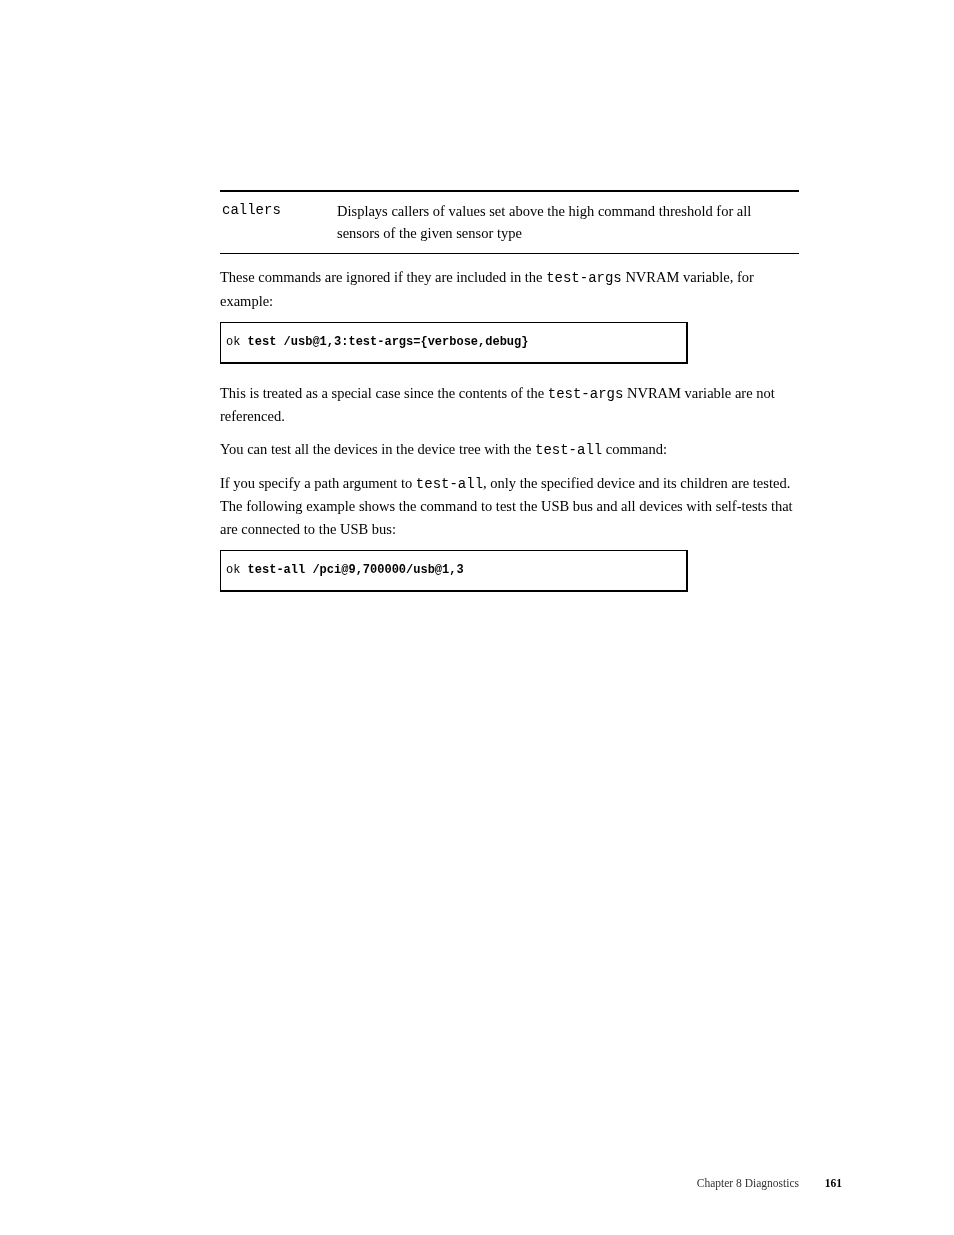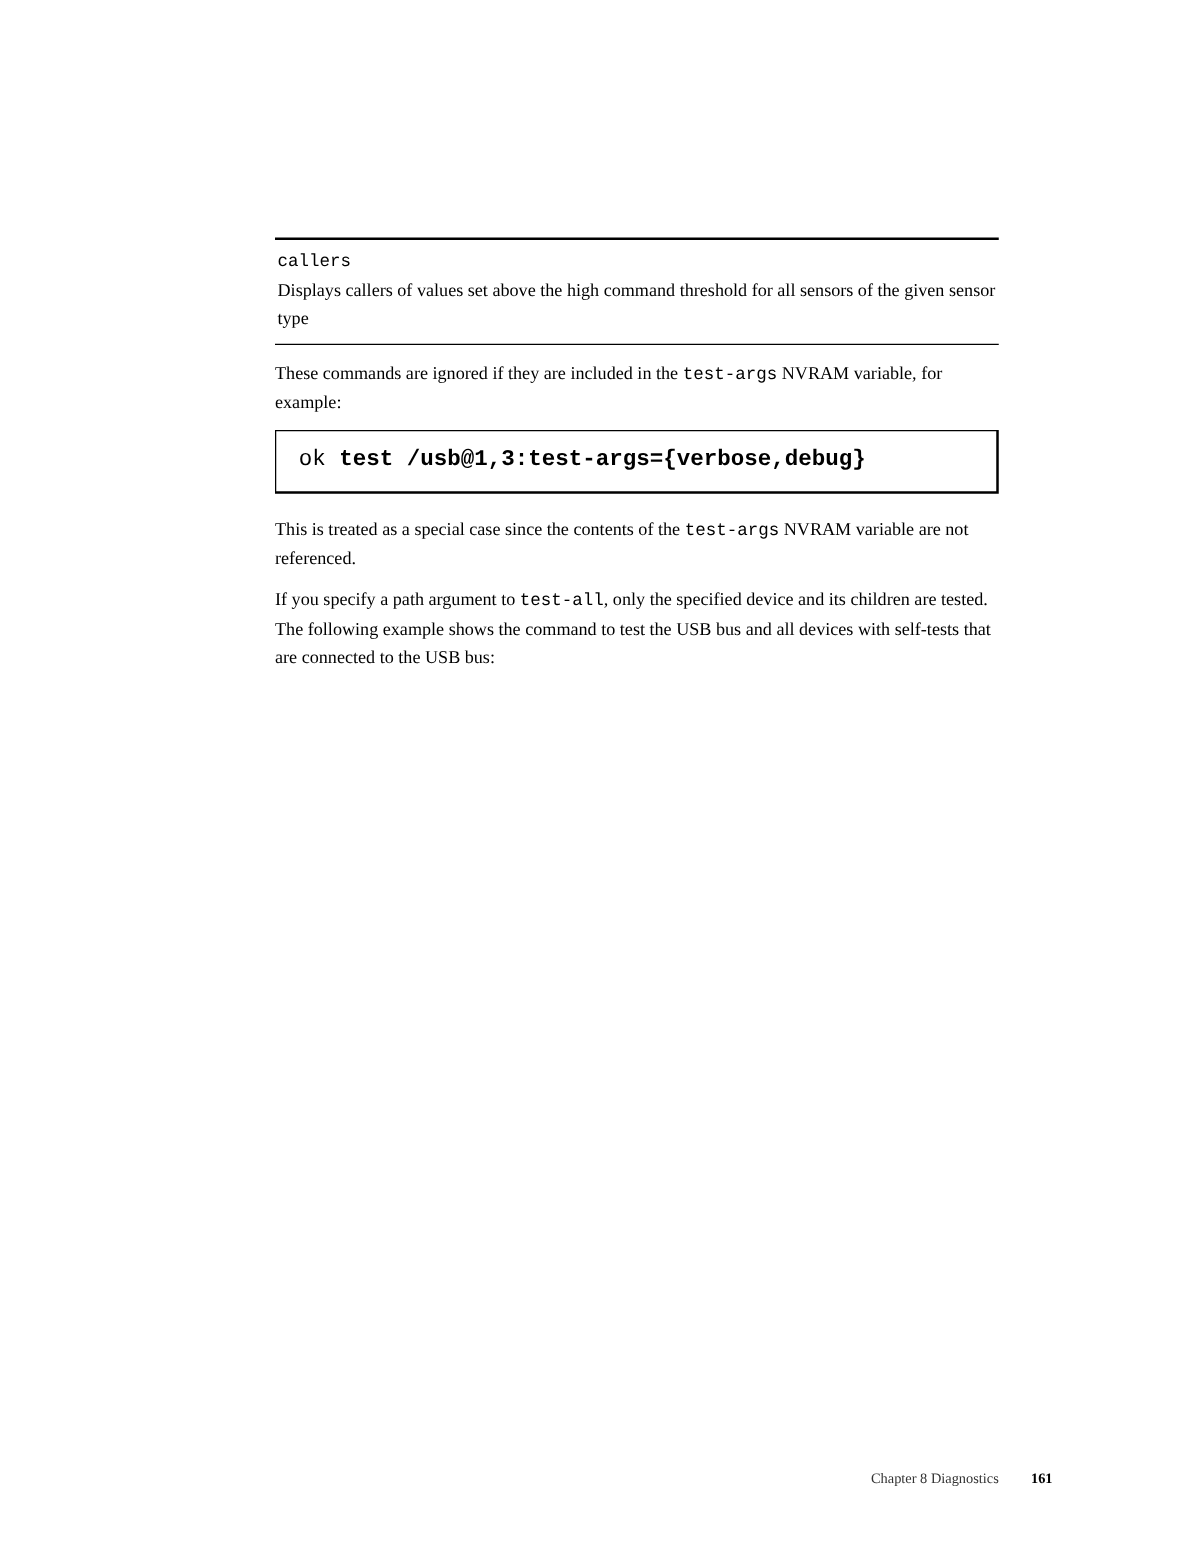--- a/index.html
+++ b/index.html
@@ -32,40 +32,39 @@
     margin: 0;
   }
   .hr-thin {
     border: 0;
     border-top: 1px solid #000;
     margin: 0;
   }
   .table-row {
     display: flex;
     padding: 8px 2px 8px 2px;
-    flex-direction: column;
   }
   .col1 {
     width: 115px;
   }
   .col2 {
     flex: 1;
   }
   .para {
     margin: 10px 0 10px 0;
   }
   .codebox {
     border: 1.4px solid #000;
     border-right-width: 2.5px;
     border-bottom-width: 2.5px;
-    padding: 10px 14px 10px 18px;
+    padding: 10px 14px 10px 5px;
     margin: 6px 0 18px 0;
     font-family: "Courier New", Courier, monospace;
-    font-size: 18px;
-    width: 579px;
+    font-size: 12px;
+    width: 468px;
     box-sizing: border-box;
   }
   .codebox .bold {
     font-weight: bold;
   }
   .footer {
     position: absolute;
     bottom: 60px;
     left: 0;
     width: 954px;
@@ -102,25 +101,31 @@
   </p>
 
   <div class="codebox">
     <span>ok </span><span class="bold">test /usb@1,3:test-args={verbose,debug}</span>
   </div>
 
   <p class="para">
     <span>This is treated as a special case since the contents of the </span><span class="mono">test-args</span><span> NVRAM variable are not referenced.</span>
   </p>
 
+  <p class="para">
+    <span>You can test all the devices in the device tree with the </span><span class="mono">test-all</span><span> command:</span>
+  </p>
 
 
   <p class="para">
     <span>If you specify a path argument to </span><span class="mono">test-all</span><span>, only the specified device and its children are tested. The following example shows the command to test the USB bus and all devices with self-tests that are connected to the USB bus:</span>
   </p>
 
+  <div class="codebox">
+    <span>ok </span><span class="bold">test-all /pci@9,700000/usb@1,3</span>
+  </div>
 
   <div class="footer">
     <span class="chapter">Chapter 8 Diagnostics</span>
     <span class="pagenum">161</span>
   </div>
 
 </div>
 
 </body></html>

